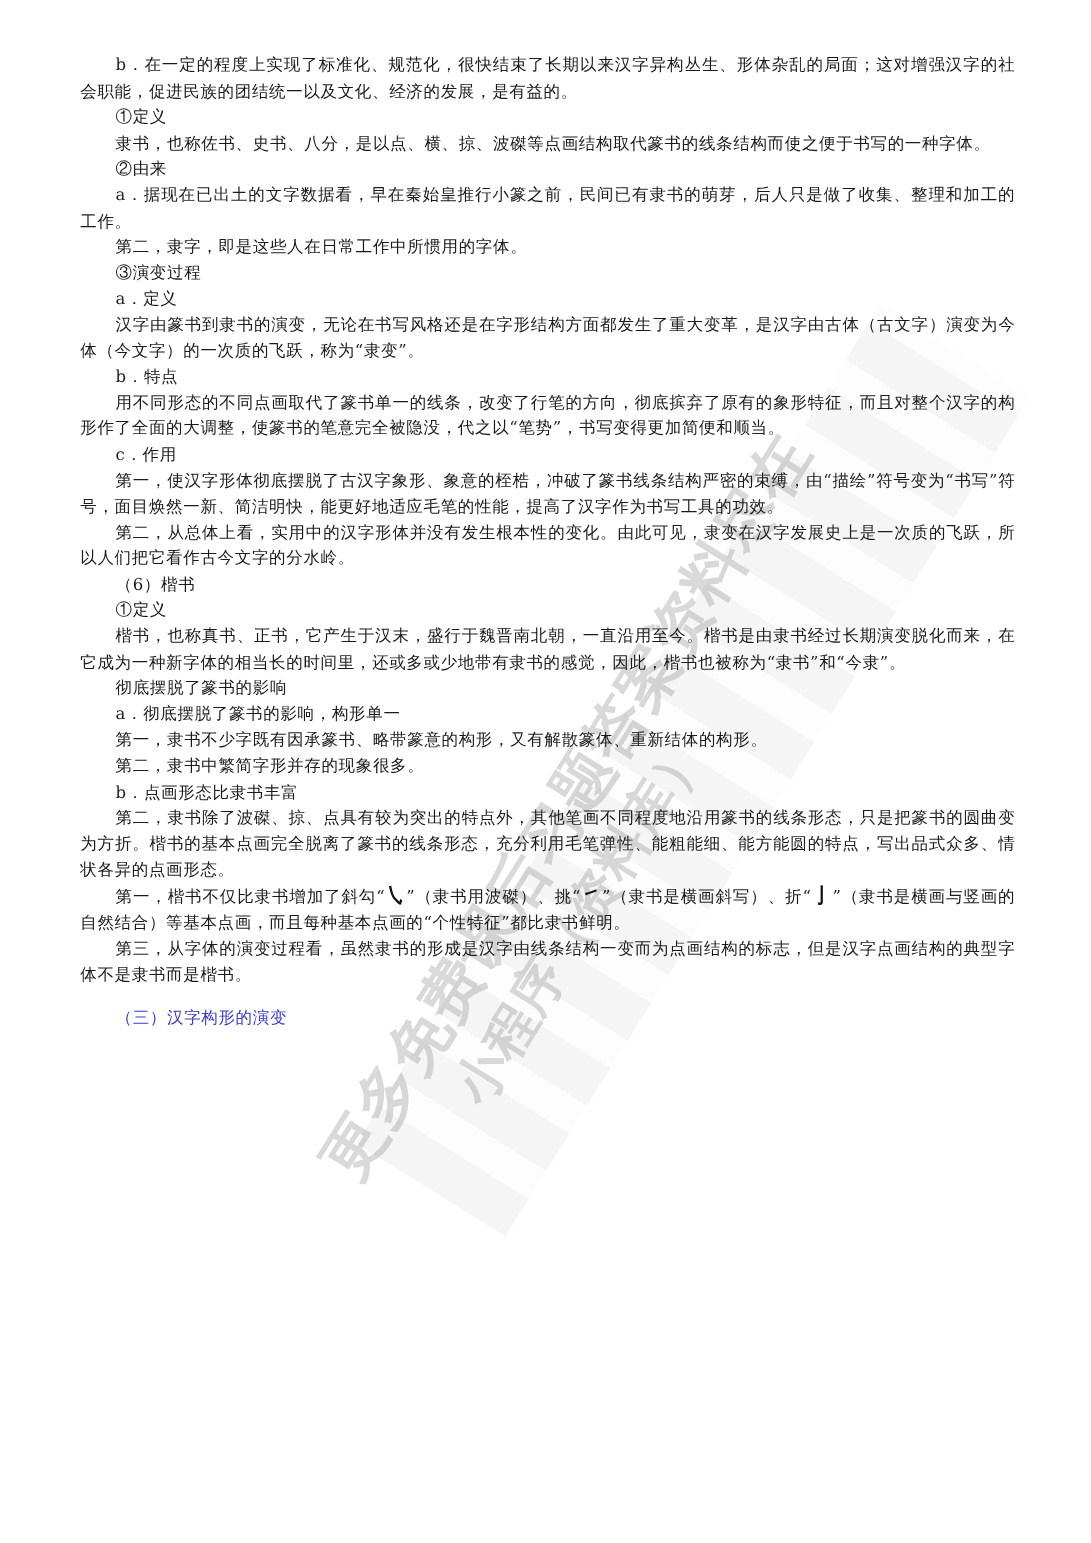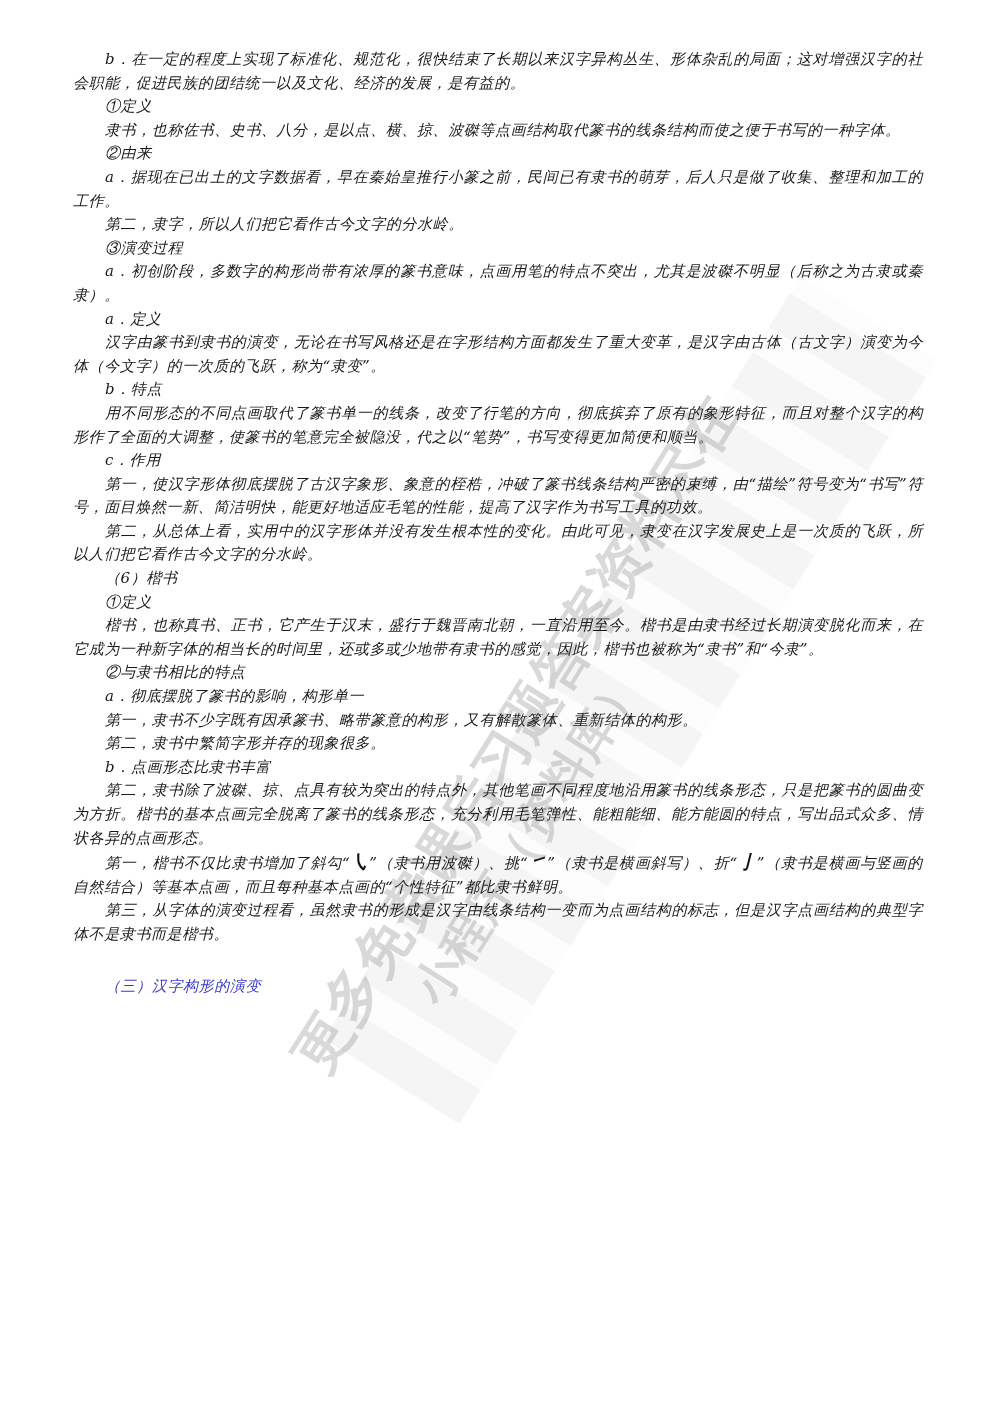--- a/index.html
+++ b/index.html
@@ -18,25 +18,24 @@
       width: 850px;
       font-size: 15px;
       line-height: 23.6px;
       letter-spacing: 0.6px;
     }
     .p {
       margin: 0;
       text-indent: 32px;
       text-align: justify;
       word-break: break-all;
-      font-style: italic;
     }
     .heading-blue {
       color: #3a3ac8;
-      margin-top: 28px;
+      margin-top: 16px;
     }
     .stroke {
       font-family: "DejaVu Sans", sans-serif;
       font-weight: bold;
       font-size: 18px;
       color: #111;
     }
     .watermark {
       position: absolute;
       left: 150px;
@@ -75,34 +74,33 @@
   <div>更多免费课后习题答案资料尽在</div>
   <div class="wm-line2">小程序（资料库）</div>
 </div>
 
 <div class="page">
   <p class="p">b．在一定的程度上实现了标准化、规范化，很快结束了长期以来汉字异构丛生、形体杂乱的局面；这对增强汉字的社会职能，促进民族的团结统一以及文化、经济的发展，是有益的。</p>
   <p class="p">①定义</p>
   <p class="p">隶书，也称佐书、史书、八分，是以点、横、掠、波磔等点画结构取代篆书的线条结构而使之便于书写的一种字体。</p>
   <p class="p">②由来</p>
   <p class="p">a．据现在已出土的文字数据看，早在秦始皇推行小篆之前，民间已有隶书的萌芽，后人只是做了收集、整理和加工的工作。</p>
-  <p class="p">第二，隶字，所以人们把它看作古今文字的分水岭。</p>
+  <p class="p">第二，隶字，即是这些人在日常工作中所惯用的字体。</p>
   <p class="p">③演变过程</p>
-  <p class="p">a．初创阶段，多数字的构形尚带有浓厚的篆书意味，点画用笔的特点不突出，尤其是波磔不明显（后称之为古隶或秦隶）。</p>
   <p class="p">a．定义</p>
   <p class="p">汉字由篆书到隶书的演变，无论在书写风格还是在字形结构方面都发生了重大变革，是汉字由古体（古文字）演变为今体（今文字）的一次质的飞跃，称为“隶变”。</p>
   <p class="p">b．特点</p>
   <p class="p">用不同形态的不同点画取代了篆书单一的线条，改变了行笔的方向，彻底摈弃了原有的象形特征，而且对整个汉字的构形作了全面的大调整，使篆书的笔意完全被隐没，代之以“笔势”，书写变得更加简便和顺当。</p>
   <p class="p">c．作用</p>
   <p class="p">第一，使汉字形体彻底摆脱了古汉字象形、象意的桎梏，冲破了篆书线条结构严密的束缚，由“描绘”符号变为“书写”符号，面目焕然一新、简洁明快，能更好地适应毛笔的性能，提高了汉字作为书写工具的功效。</p>
   <p class="p">第二，从总体上看，实用中的汉字形体并没有发生根本性的变化。由此可见，隶变在汉字发展史上是一次质的飞跃，所以人们把它看作古今文字的分水岭。</p>
   <p class="p">（6）楷书</p>
   <p class="p">①定义</p>
   <p class="p">楷书，也称真书、正书，它产生于汉末，盛行于魏晋南北朝，一直沿用至今。楷书是由隶书经过长期演变脱化而来，在它成为一种新字体的相当长的时间里，还或多或少地带有隶书的感觉，因此，楷书也被称为“隶书”和“今隶”。</p>
-  <p class="p">②与隶书相比的特点</p>
+  <p class="p">彻底摆脱了篆书的影响</p>
   <p class="p">a．彻底摆脱了篆书的影响，构形单一</p>
   <p class="p">第一，隶书不少字既有因承篆书、略带篆意的构形，又有解散篆体、重新结体的构形。</p>
   <p class="p">第二，隶书中繁简字形并存的现象很多。</p>
   <p class="p">b．点画形态比隶书丰富</p>
   <p class="p">第二，隶书除了波磔、掠、点具有较为突出的特点外，其他笔画不同程度地沿用篆书的线条形态，只是把篆书的圆曲变为方折。楷书的基本点画完全脱离了篆书的线条形态，充分利用毛笔弹性、能粗能细、能方能圆的特点，写出品式众多、情状各异的点画形态。</p>
   <p class="p">
     <span>第一，楷书不仅比隶书增加了斜勾“</span><span class="stroke">㇂</span><span>”（隶书用波磔）、挑“</span><span class="stroke">㇀</span><span>”（隶书是横画斜写）、折“</span><span class="stroke">亅</span><span>”（隶书是横画与竖画的自然结合）等基本点画，而且每种基本点画的“个性特征”都比隶书鲜明。</span>
   </p>
   <p class="p">第三，从字体的演变过程看，虽然隶书的形成是汉字由线条结构一变而为点画结构的标志，但是汉字点画结构的典型字体不是隶书而是楷书。</p>
   <p class="p heading-blue">（三）汉字构形的演变</p>

